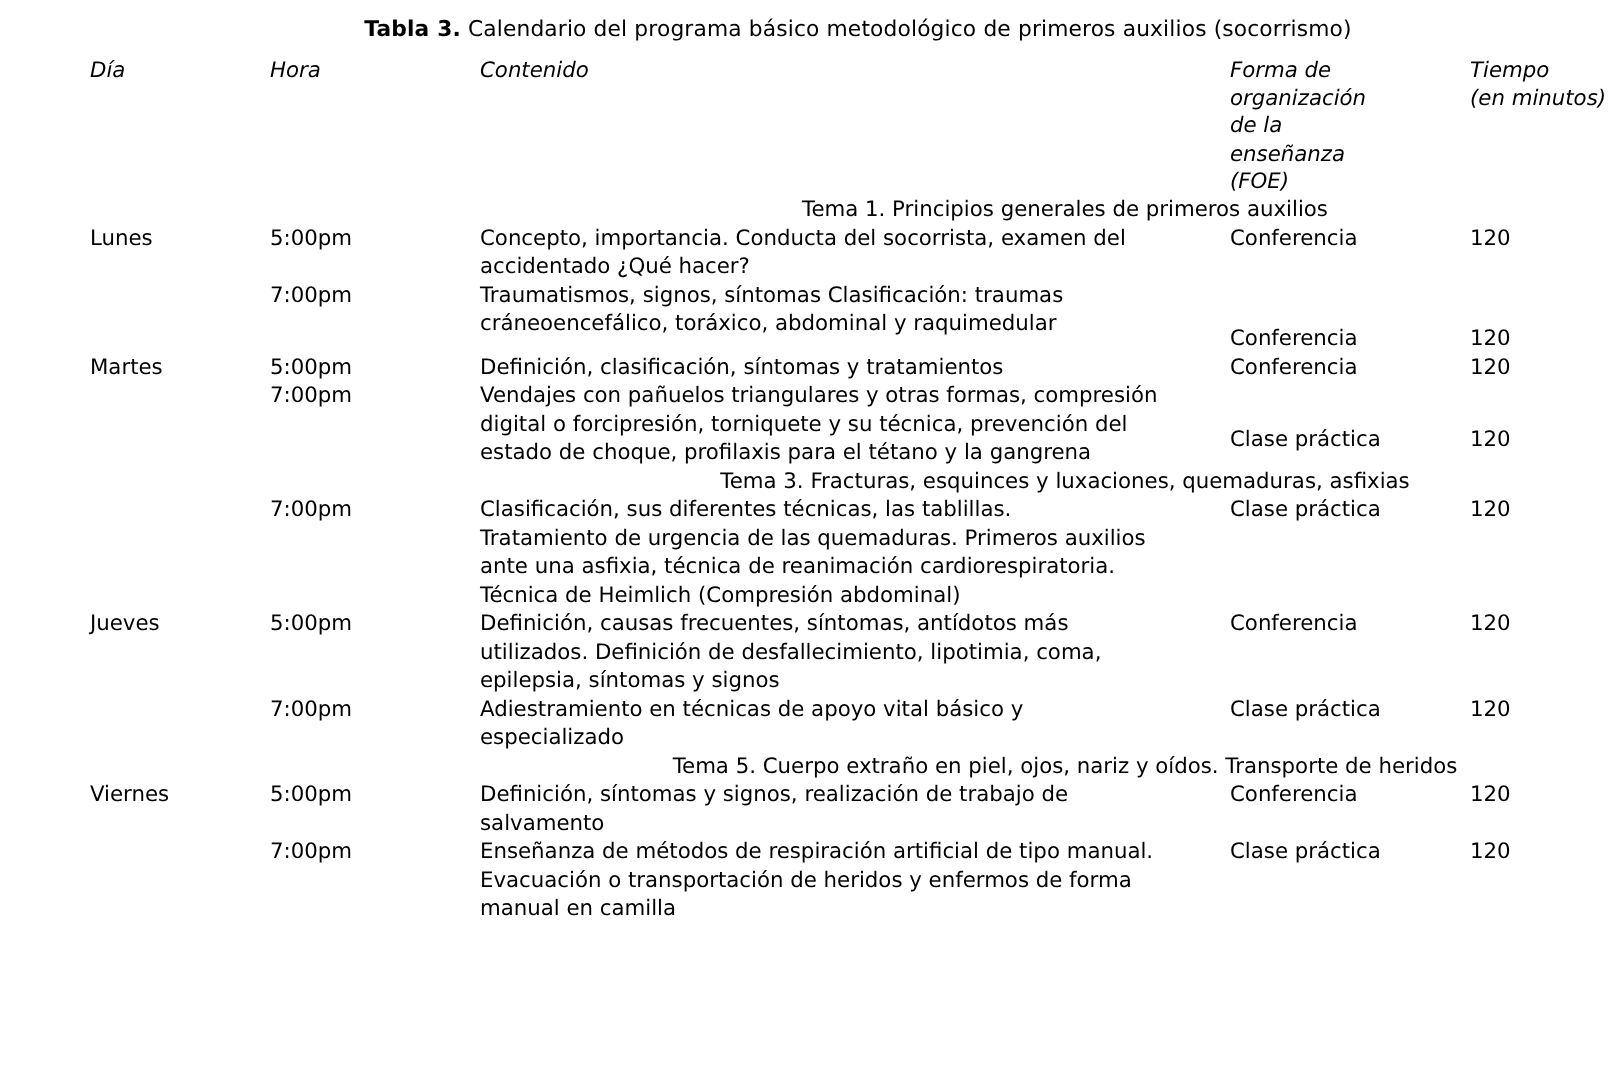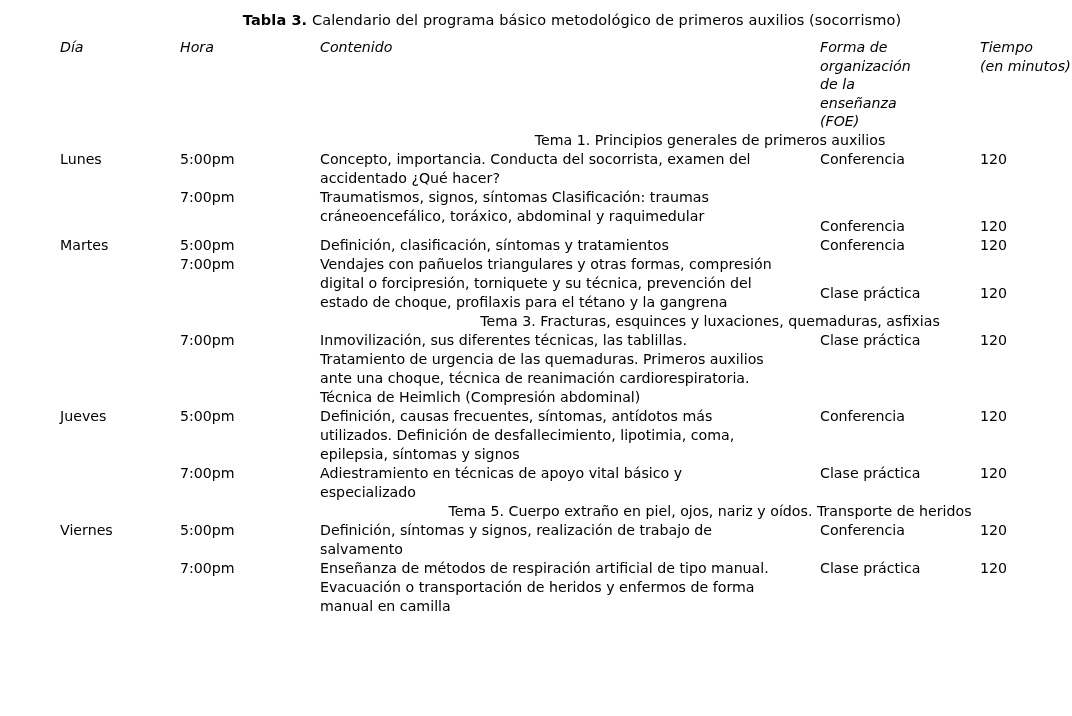--- a/index.html
+++ b/index.html
@@ -170,23 +170,23 @@
 
       <tr class="rule-top">
         <td></td>
         <td></td>
         <td class="tema" colspan="3">Tema 3. Fracturas, esquinces y luxaciones, quemaduras, asfixias</td>
       </tr>
       <tr>
         <td class="cell-dia body-line"></td>
         <td class="cell-hora body-line">7:00pm</td>
         <td class="cell-cont body-line">
-          <div>Inmovilización, sus diferentes técnicas, las tablillas.</div>
+          <div>Clasificación, sus diferentes técnicas, las tablillas.</div>
           <div>Tratamiento de urgencia de las quemaduras. Primeros auxilios</div>
-          <div>ante una choque, técnica de reanimación cardiorespiratoria.</div>
+          <div>ante una asfixia, técnica de reanimación cardiorespiratoria.</div>
           <div>Técnica de Heimlich (Compresión abdominal)</div>
         </td>
         <td class="cell-foe body-line pad-t18">Clase práctica</td>
         <td class="cell-tiempo body-line pad-t18">120</td>
       </tr>
 
       <tr>
         <td class="cell-dia body-line">Jueves</td>
         <td class="cell-hora body-line">5:00pm</td>
         <td class="cell-cont body-line">

